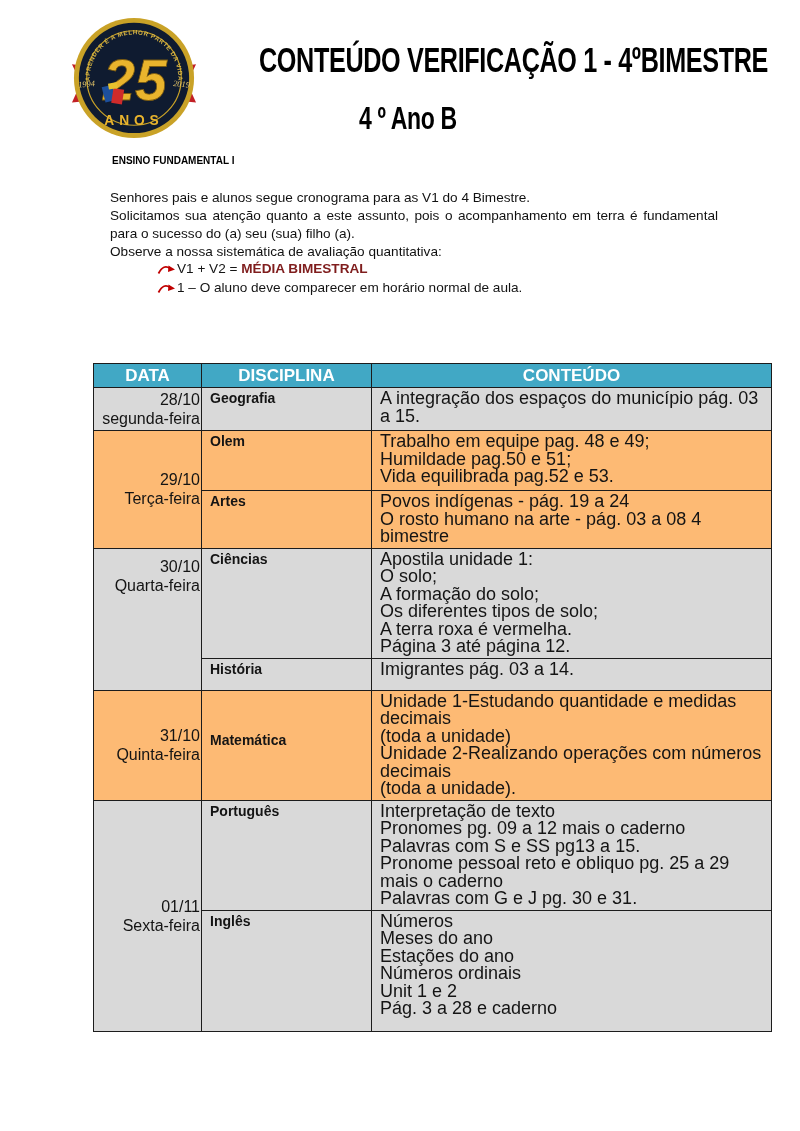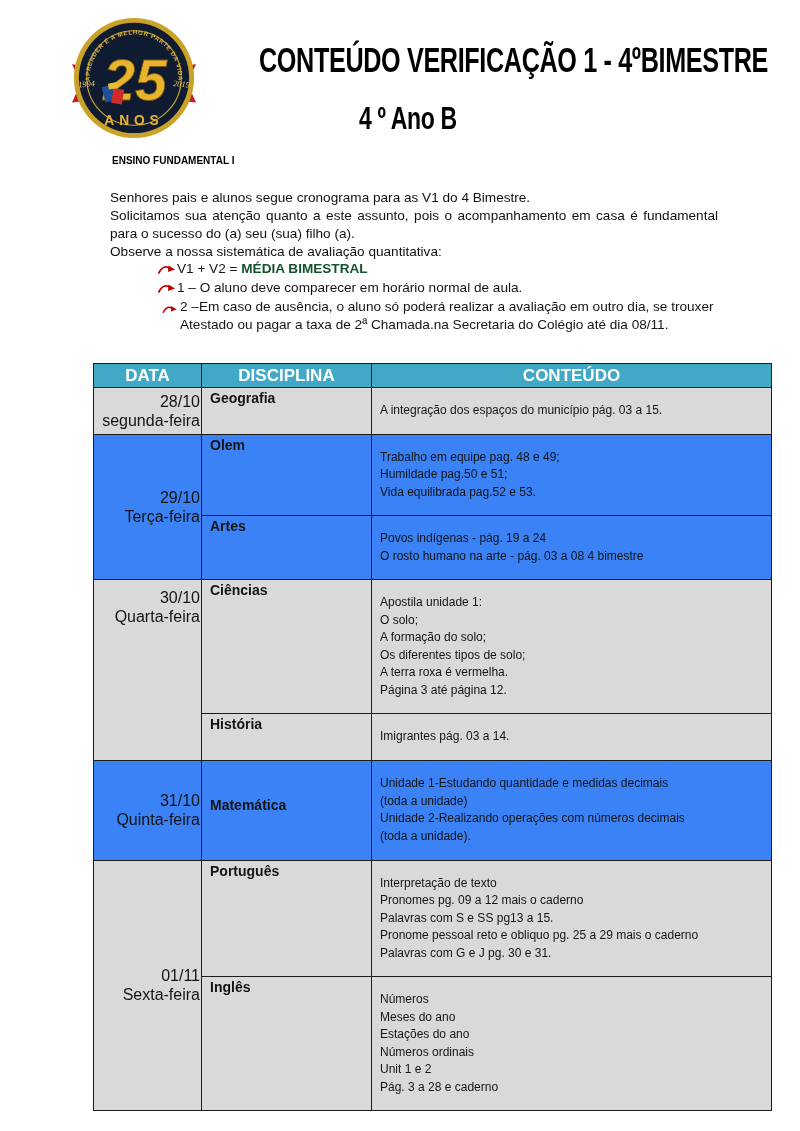--- a/index.html
+++ b/index.html
@@ -22,36 +22,36 @@
   
   .section-heading{position:absolute;left:112px;top:155px;font-size:10px;font-weight:bold;color:#000;}
   .intro{position:absolute;left:110px;top:189px;width:608px;font-size:13.6px;line-height:18px;color:#111;}
   .intro p{margin:0;}
   .intro p.justify{text-align:justify;}
 
   .bullets{position:absolute;left:157px;top:260px;width:568px;font-size:13.6px;line-height:18px;}
   .bullet{display:flex;align-items:flex-start;margin-bottom:1px;}
   .bullet .arrow{flex:0 0 20px;margin-top:3px;}
   .bullet .btext{flex:1 1 auto;}
-  .hl-blue{color:#14532d;font-weight:bold;}
+  .hl-blue{color:#7f1d1d;font-weight:bold;}
 
   
   table.schedule{position:absolute;left:93px;top:363px;width:678px;border-collapse:collapse;table-layout:fixed;}
   .schedule col.c-data{width:108px;}
   .schedule col.c-disc{width:170px;}
   .schedule col.c-cont{width:400px;}
   .schedule th{
     background:#41A8C5;color:#ffffff;font-weight:bold;font-size:17px;
     height:23px;border:1px solid #1c1c1c;text-align:center;padding:0;
   }
-  .schedule td{border:1px solid #1c1c1c;vertical-align:top;background:#3b82f6;}
+  .schedule td{border:1px solid #1c1c1c;vertical-align:top;background:#fdba74;}
   .schedule tr.gray td{background:#D9D9D9;}
   td.date-cell{text-align:right;vertical-align:middle;font-weight:normal;font-size:16px;line-height:19px;}
   td.subj-cell{font-weight:bold;font-size:14px;padding:2px 6px 13px 8px;}
-  td.cont-cell{font-size:12px;line-height:17.5px;padding:14px 8px;white-space:pre-line;}
+  td.cont-cell{font-size:18px;line-height:17.5px;padding:2px 8px;white-space:pre-line;}
   tr.h43{height:43px;} tr.h60{height:60px;} tr.h45{height:45px;}
   tr.h107{height:107px;margin-left:30px;} tr.h26{height:26px;} tr.h100{height:100px;}
   tr.h91{height:91px;} tr.h118{height:121px;}
   tr.vmid td{vertical-align:middle;}
 </style>
 </head>
 <body>
 
 <div class="page">
 
@@ -89,46 +89,39 @@
     <span class="squeeze">CONTEÚDO VERIFICAÇÃO 1 - 4ºBIMESTRE</span>
   </div>
   <div class="title-line2">
     <span class="squeeze">4 º Ano B</span>
   </div>
 
   <div class="section-heading">ENSINO FUNDAMENTAL I</div>
 
   <div class="intro">
     <p>Senhores pais e alunos segue cronograma para as V1 do 4 Bimestre.</p>
-    <p class="justify">Solicitamos sua atenção quanto a este assunto, pois o acompanhamento em casa é fundamental para o sucesso do (a)  seu (sua)  filho (a).</p>
+    <p class="justify">Solicitamos sua atenção quanto a este assunto, pois o acompanhamento em terra é fundamental para o sucesso do (a)  seu (sua)  filho (a).</p>
     <p>Observe a nossa sistemática de avaliação quantitativa:</p>
   </div>
 
   <div class="bullets">
     <div class="bullet">
       <svg class="arrow" width="18" height="12" viewBox="0 0 18 12">
         <path d="M0.5,10.5 C4,3.5 8,2.5 12,5.5" stroke="#C00000" stroke-width="1.8" fill="none"></path>
         <polygon points="10.5,2.5 17,6.5 10,9" fill="#C00000"></polygon>
       </svg>
       <span class="btext"><span>V1 + V2 = </span><span class="hl-blue">MÉDIA BIMESTRAL</span></span>
     </div>
     <div class="bullet">
       <svg class="arrow" width="18" height="12" viewBox="0 0 18 12">
         <path d="M0.5,10.5 C4,3.5 8,2.5 12,5.5" stroke="#C00000" stroke-width="1.8" fill="none"></path>
         <polygon points="10.5,2.5 17,6.5 10,9" fill="#C00000"></polygon>
       </svg>
       <span class="btext">1 – O aluno deve comparecer em horário normal de aula.</span>
     </div>
-    <div class="bullet">
-      <svg class="arrow" width="14" height="10" viewBox="0 0 18 12" style="margin-top:6px;margin-left:3px;">
-        <path d="M0.5,10.5 C4,3.5 8,2.5 12,5.5" stroke="#C00000" stroke-width="1.8" fill="none"></path>
-        <polygon points="10.5,2.5 17,6.5 10,9" fill="#C00000"></polygon>
-      </svg>
-      <span class="btext">2 –Em caso de  ausência, o aluno só poderá realizar a avaliação em outro dia, se trouxer Atestado ou pagar a taxa de 2ª Chamada.na Secretaria do Colégio até dia 08/11.</span>
-    </div>
   </div>
 
   <table class="schedule">
     <colgroup>
         <col class="c-data">
         <col class="c-disc">
         <col class="c-cont">
       </colgroup>
     <thead>
       <tr>

